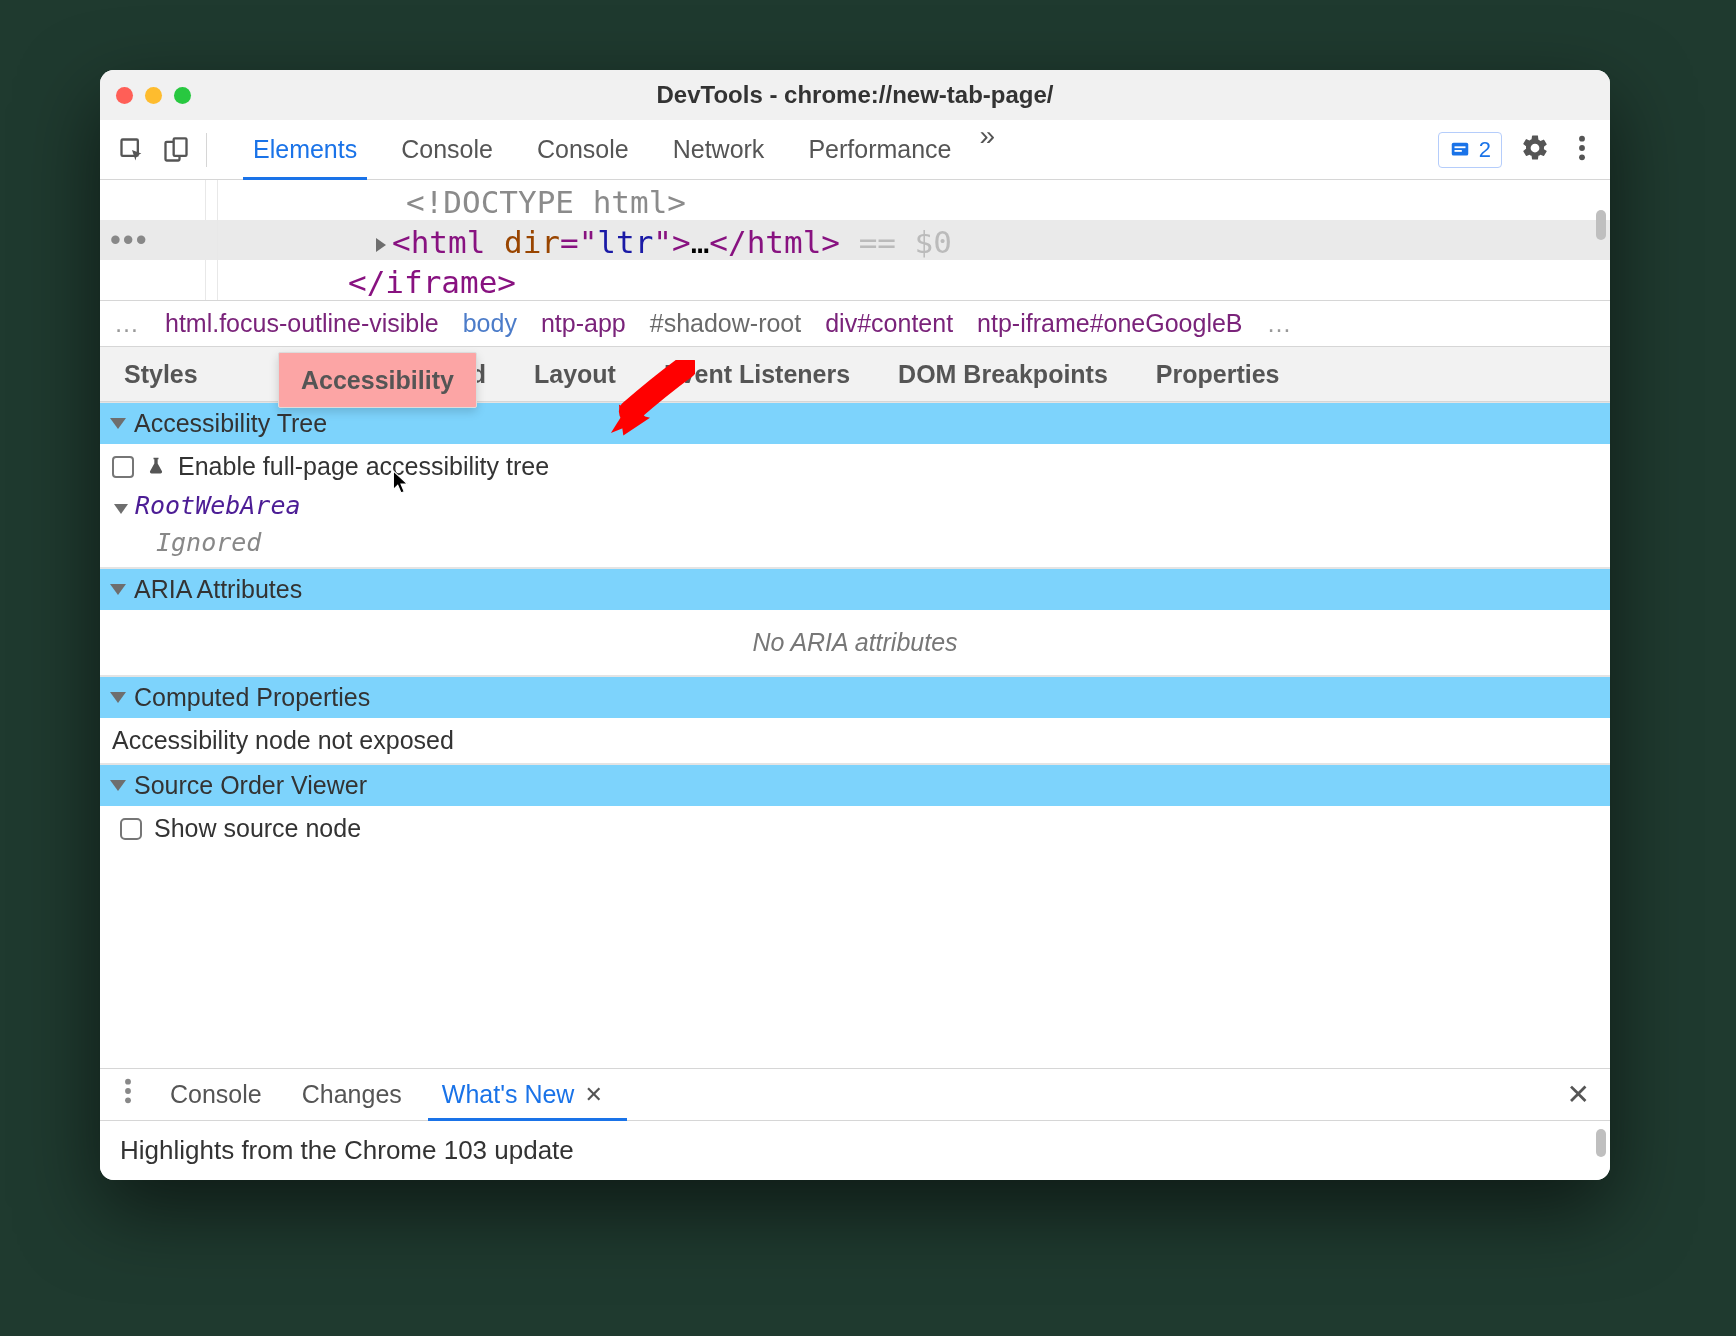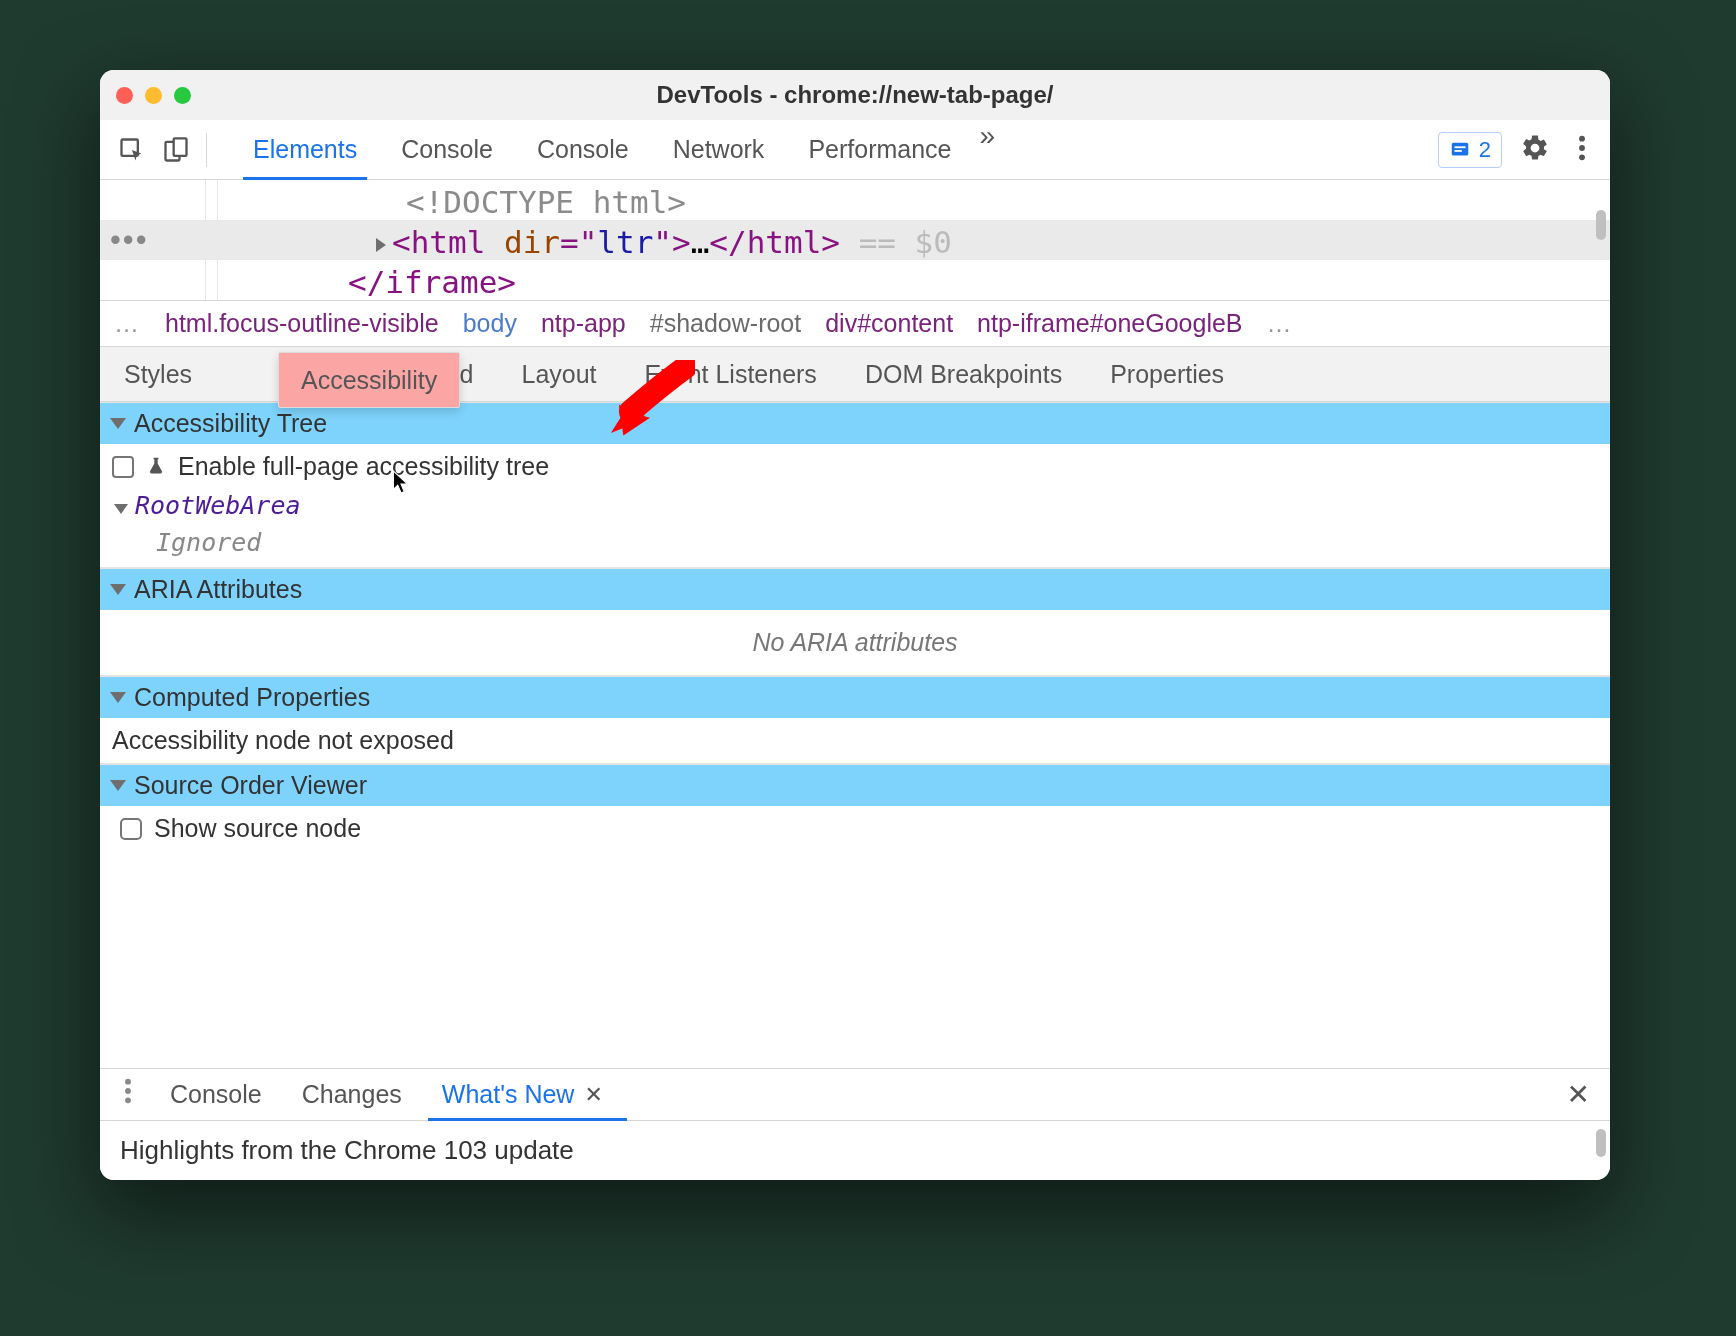--- a/index.html
+++ b/index.html
@@ -102,21 +102,21 @@
   .side-tabs {
     background:#f2f2f2;
     border-top:1px solid #d6d6d6;
     border-bottom:1px solid #d6d6d6;
     display:flex; align-items:center;
     height:56px;
     font-size:25px;
     color:#555;
     position:relative;
   }
-  .side-tab { padding: 0 24px; height:100%; display:flex; align-items:center; cursor:pointer; }
+  .side-tab { padding: 0 24px; height:100%; display:flex; align-items:center; cursor:pointer;font-weight:bold; }
   .side-tab.drag {
     position:absolute; left:178px; top:5px;
     background:#fca5a5; border:1px solid #dcdcdc; border-radius:2px;
     box-shadow: 0 4px 10px rgba(0,0,0,.15);
     padding: 0 22px; height: 56px; display:flex; align-items:center;
     z-index:5;
   }
 
   
   .section {

